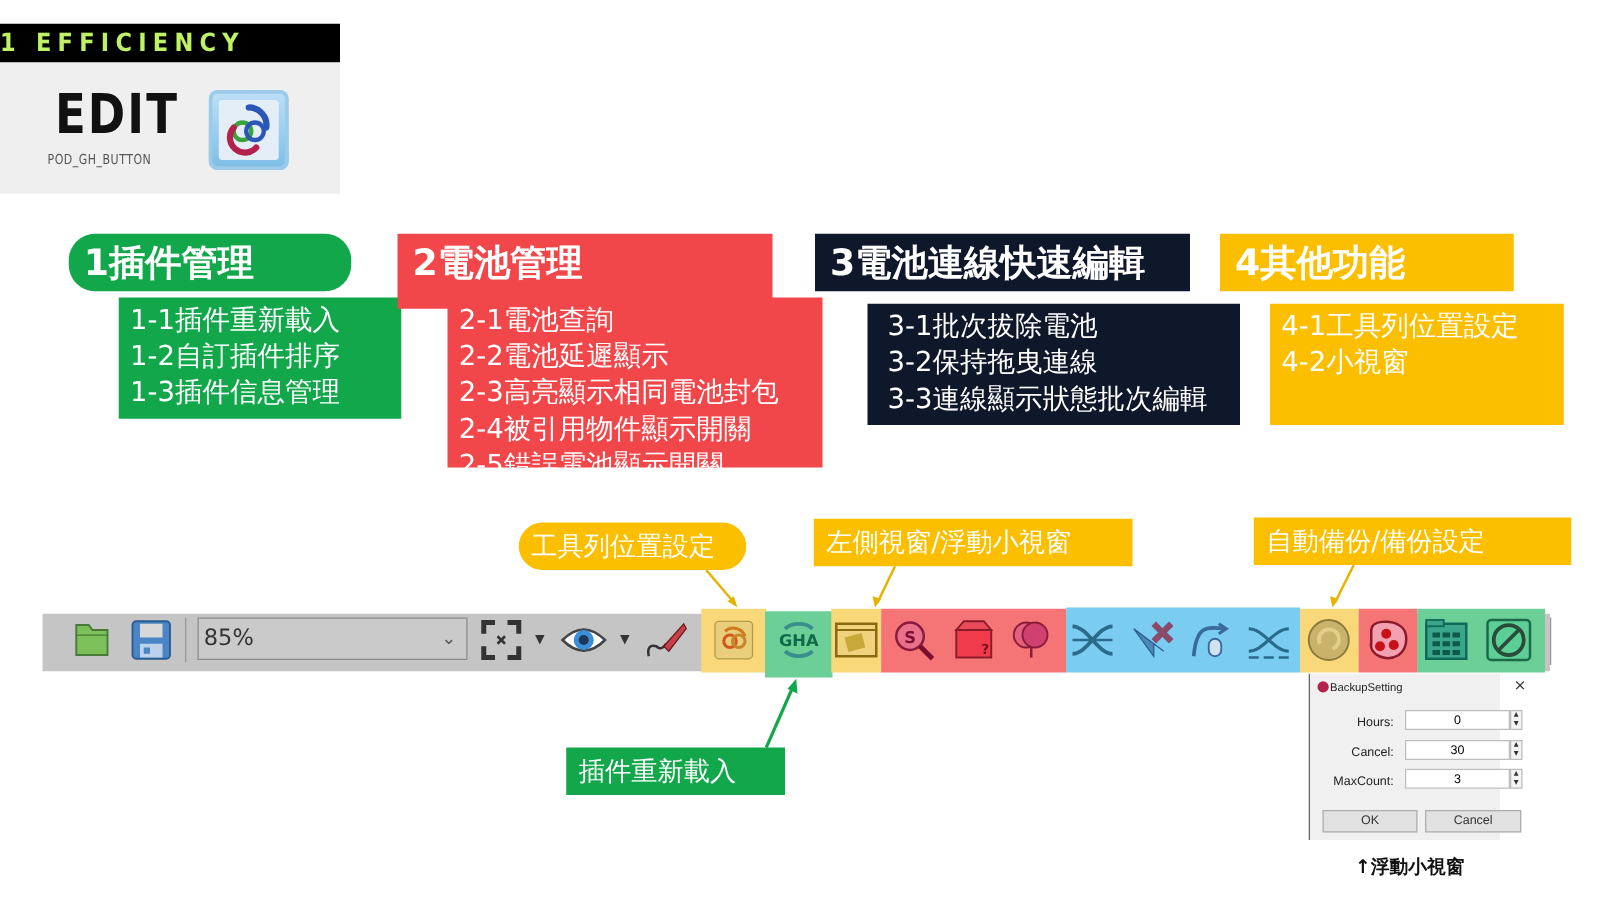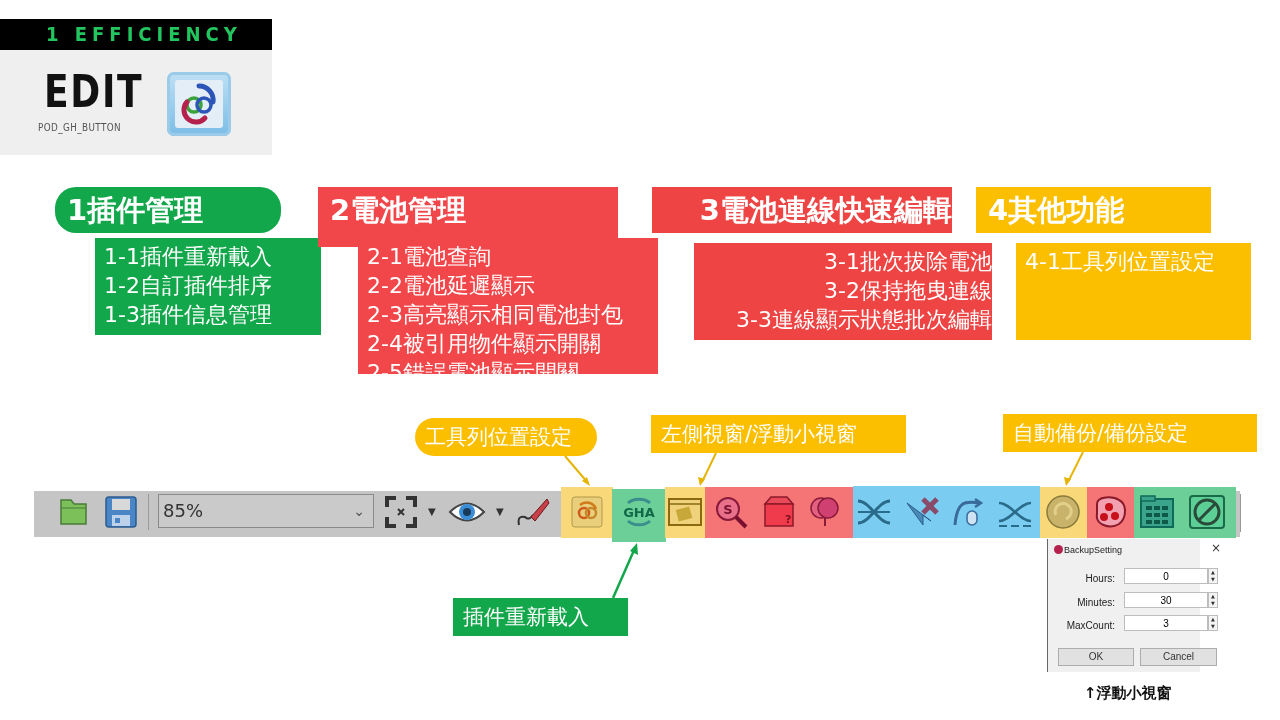--- a/index.html
+++ b/index.html
@@ -1,38 +1,38 @@
 <!DOCTYPE html>
 <html><head>
 <meta charset="utf-8">
 <style>
   html, body { margin:0; padding:0; }
   body { width:1280px; height:720px; background:#ffffff; position:relative; overflow:hidden;
          font-family:"DejaVu Sans", sans-serif; }
   .abs { position:absolute; }
 
   
-  .hdr-black { left:0; top:19px; width:272px; height:31px; background:#000; color:#22c55e;
+  .hdr-black { left:0; top:19px; width:272px; height:31px; background:#000; color:#bef264;
                font-family:"DejaVu Sans Condensed","DejaVu Sans", sans-serif; font-weight:bold; font-size:20px;
-               letter-spacing:5px; line-height:31px; padding-left:46px; box-sizing:border-box; }
+               letter-spacing:5px; line-height:31px; box-sizing:border-box; }
   .hdr-gray { left:0; top:50px; width:272px; height:105px; background:#efefef; }
   .hdr-edit { left:44px; top:66px; font-size:44px; font-weight:bold; color:#111; letter-spacing:2px;
               font-family:"DejaVu Sans", sans-serif; transform:scaleX(0.82); transform-origin:left top; }
   .hdr-sub { left:38px; top:121px; font-size:11px; color:#555; letter-spacing:0.5px;
              transform:scaleX(0.8); transform-origin:left top; }
   .hdr-icon { left:167px; top:72px; width:64px; height:64px; border-radius:7px;
               background:linear-gradient(#bfe0f5,#7bbde6); box-shadow:inset 0 0 0 3px #9ccbea; }
   .hdr-icon .inner { position:absolute; left:8px; top:8px; width:48px; height:48px; background:#e4eef6; border-radius:3px; }
 
   
   .cat-title { color:#fff; font-size:29px; font-weight:bold; line-height:46px; padding-left:12px; box-sizing:border-box; }
   .cat-body { color:#fff; font-size:22px; line-height:29px; padding:4px 0 0 9px; box-sizing:border-box;margin-left:40px; }
   .green { background:#12a74a; }
   .red { background:#f2474a; }
-  .blue { background:#ef4444;text-align:right; }
+  .blue { background:#0f172a; }
   .yellow { background:#fbbf00; }
 
   
   .callout { font-size:21px; color:#fff; line-height:38px; padding-left:10px; box-sizing:border-box; }
 
   
   .toolbar { left:34px; top:491px; width:1206px; height:46px; background:#c5c5c5; }
   .tb-div { width:1px; background:#999; }
   .zoom-select { left:158px; top:494px; width:216px; height:34px; background:#cacaca; border:1px solid #8a8a8a; box-sizing:border-box;
                  font-size:18px; color:#333; line-height:32px; padding-left:4px; }
@@ -90,20 +90,21 @@
 <div class="abs cat-title blue" style="left:652px;top:187px;width:300px;height:46px;">3電池連線快速編輯</div>
 <div class="abs cat-body blue" style="left:654px;top:243px;width:298px;height:97px;padding-left:16px;">
   <div>3-1批次拔除電池</div>
   <div>3-2保持拖曳連線</div>
   <div>3-3連線顯示狀態批次編輯</div>
 </div>
 
 <div class="abs cat-title yellow" style="left:976px;top:187px;width:235px;height:46px;">4其他功能</div>
 <div class="abs cat-body yellow" style="left:976px;top:243px;width:235px;height:97px;">
   <div>4-1工具列位置設定</div>
+  <div>4-2小視窗</div>
 </div>
 
 <div class="abs callout yellow" style="left:415px;top:418px;width:182px;height:38px;border-radius:19px;">工具列位置設定</div>
 <div class="abs callout yellow" style="left:651px;top:415px;width:255px;height:38px;">左側視窗/浮動小視窗</div>
 <div class="abs callout yellow" style="left:1003px;top:414px;width:254px;height:38px;">自動備份/備份設定</div>
 <div class="abs callout green" style="left:453px;top:598px;width:175px;height:38px;">插件重新載入</div>
 
 <svg class="abs" style="left:0;top:0;pointer-events:none;" width="1280" height="720">
   <line x1="565" y1="456" x2="588" y2="483" stroke="#e5b400" stroke-width="2"></line>
   <polygon points="590,486 582,481 587,477" fill="#e5b400"></polygon>
@@ -286,21 +287,21 @@
 
 <div class="abs dialog"></div>
 <div class="abs" style="left:1054px;top:545px;width:9px;height:9px;border-radius:50%;background:#b5214d;"></div>
 <div class="dlg-title">BackupSetting</div>
 <div class="dlg-close">×</div>
 
 <div class="dlg-label" style="left:1049px;top:573px;">Hours:</div>
 <div class="dlg-input" style="top:568px;">0</div>
 <div class="dlg-spin" style="top:568px;">▲<br>▼</div>
 
-<div class="dlg-label" style="left:1049px;top:597px;">Minutes:</div>
+<div class="dlg-label" style="left:1049px;top:597px;">Cancel:</div>
 <div class="dlg-input" style="top:592px;">30</div>
 <div class="dlg-spin" style="top:592px;">▲<br>▼</div>
 
 <div class="dlg-label" style="left:1049px;top:620px;">MaxCount:</div>
 <div class="dlg-input" style="top:615px;">3</div>
 <div class="dlg-spin" style="top:615px;">▲<br>▼</div>
 
 <div class="dlg-btn" style="left:1058px;width:76px;">OK</div>
 <div class="dlg-btn" style="left:1140px;width:77px;">Cancel</div>
 

